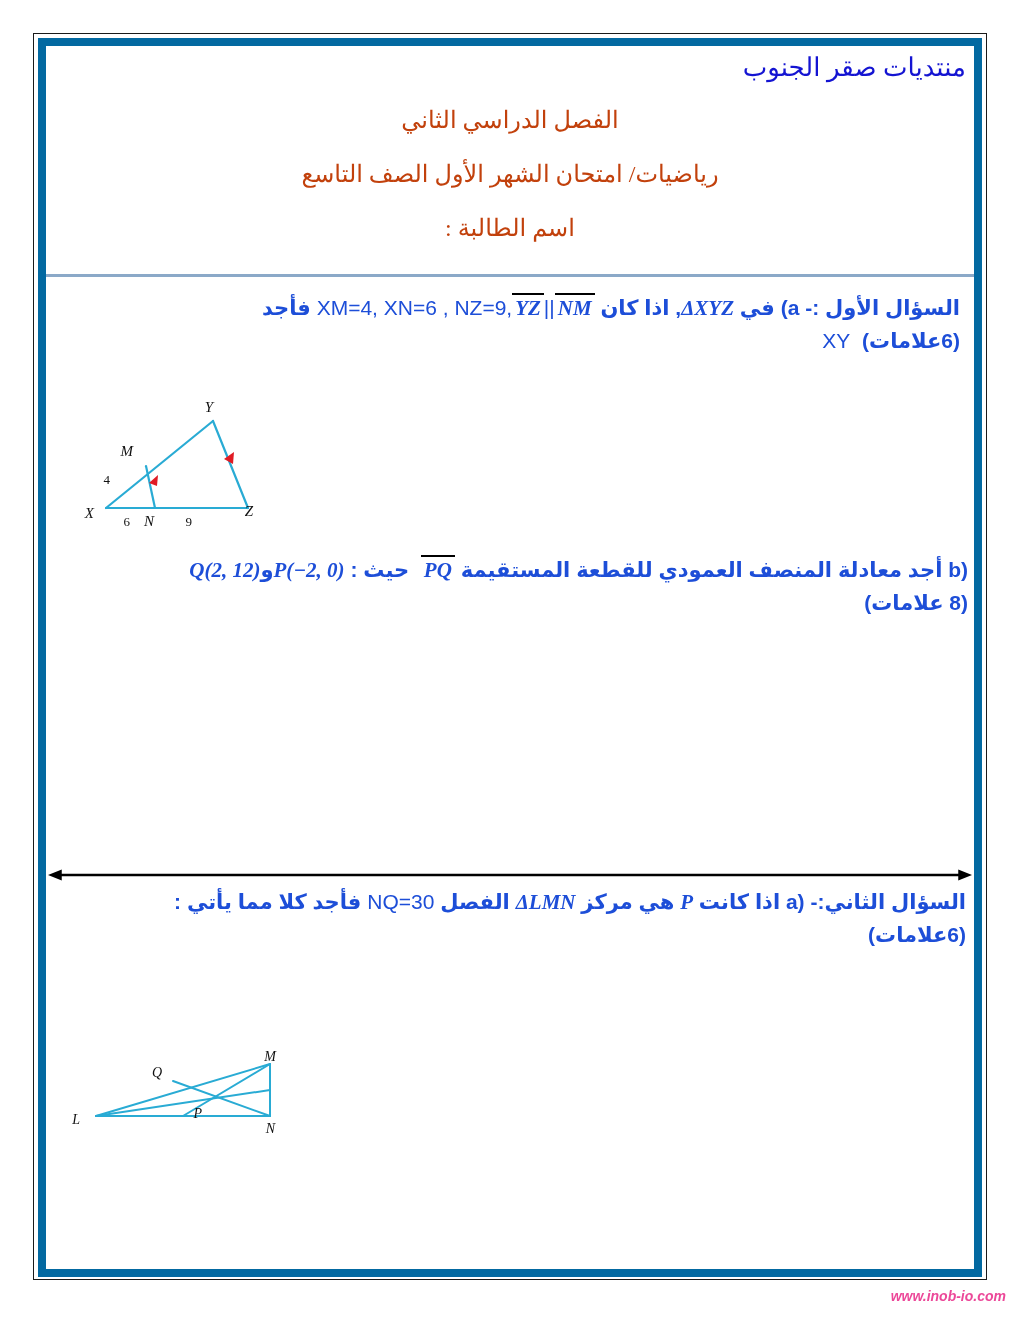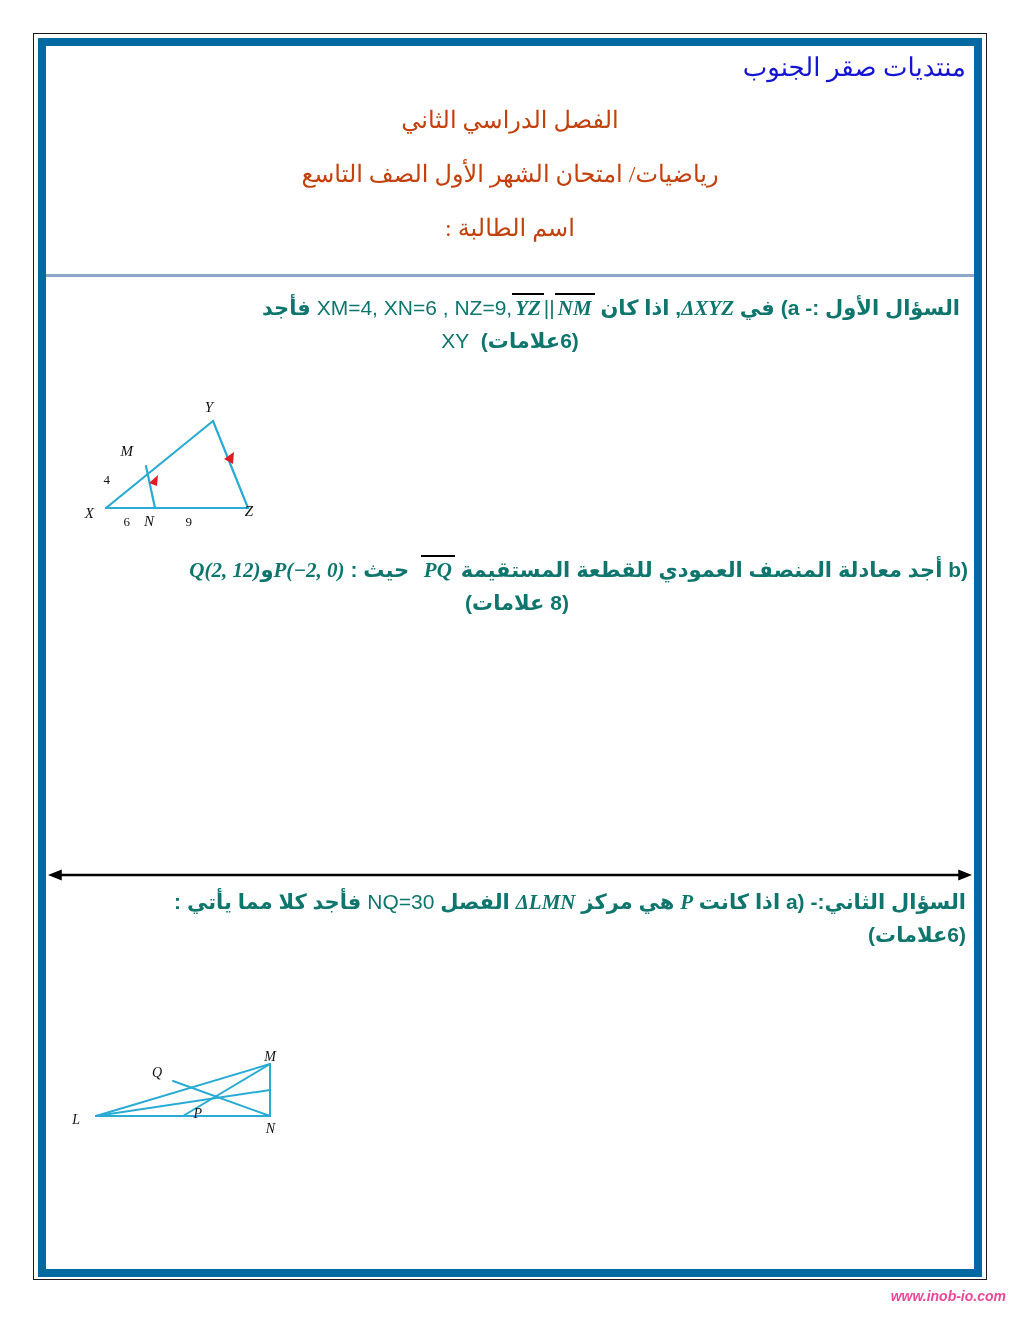--- a/index.html
+++ b/index.html
@@ -127,29 +127,29 @@
   .q2list {
     top: 912px;
     right: 8px;
     left: 14px;
   }
 
   .q-line {
     font-size: 21px;
     font-weight: 700;
     line-height: 1.5;
-    color: #0f766e;
+    color: #1d4ed8;
     margin: 0;
   }
   .q-line.sub {
     text-align: left;
     padding-left: 4px;
   }
   .q-line.center-left {
-    text-align: center;
+    text-align: right;
   }
 
   
   .mi {
     font-family: "Liberation Serif", "DejaVu Serif", serif;
     font-style: italic;
     font-weight: 700;
     direction: ltr;
     unicode-bidi: isolate;
     display: inline-block;

